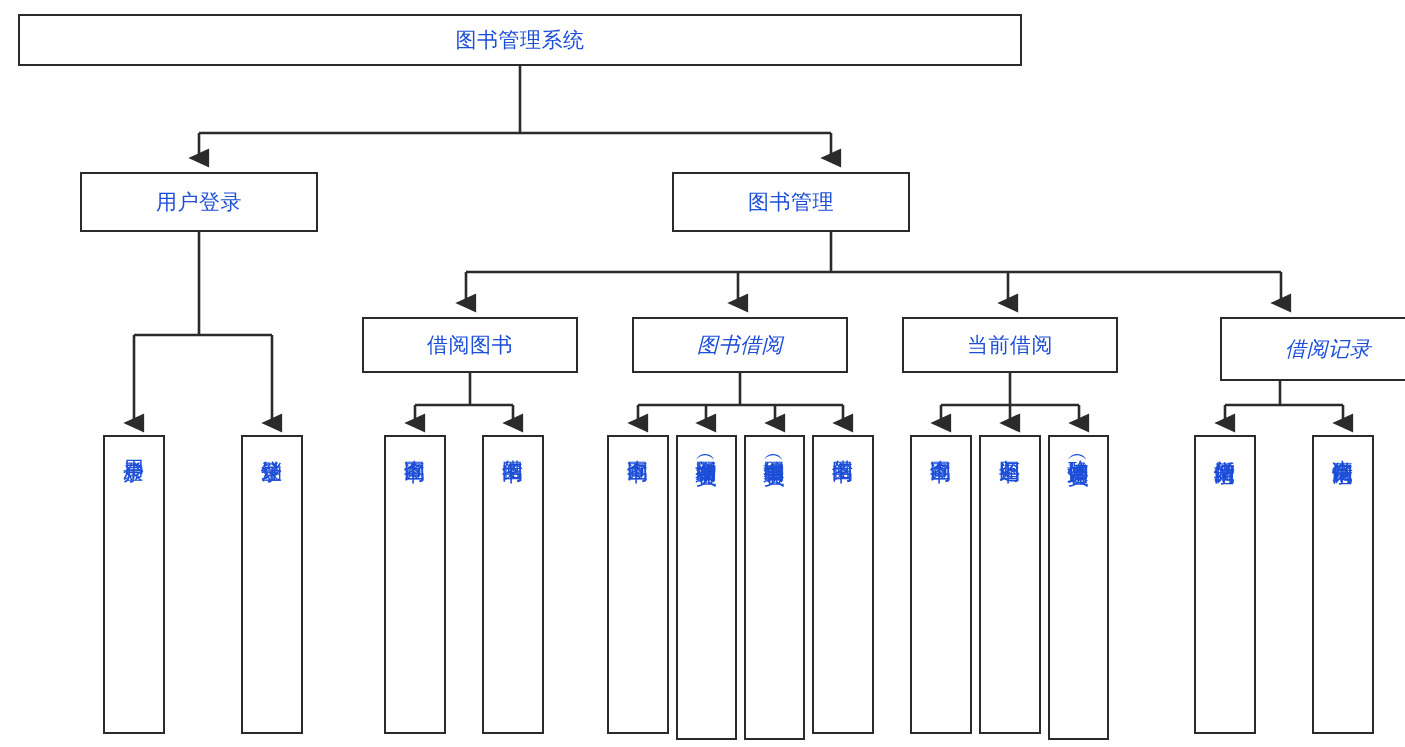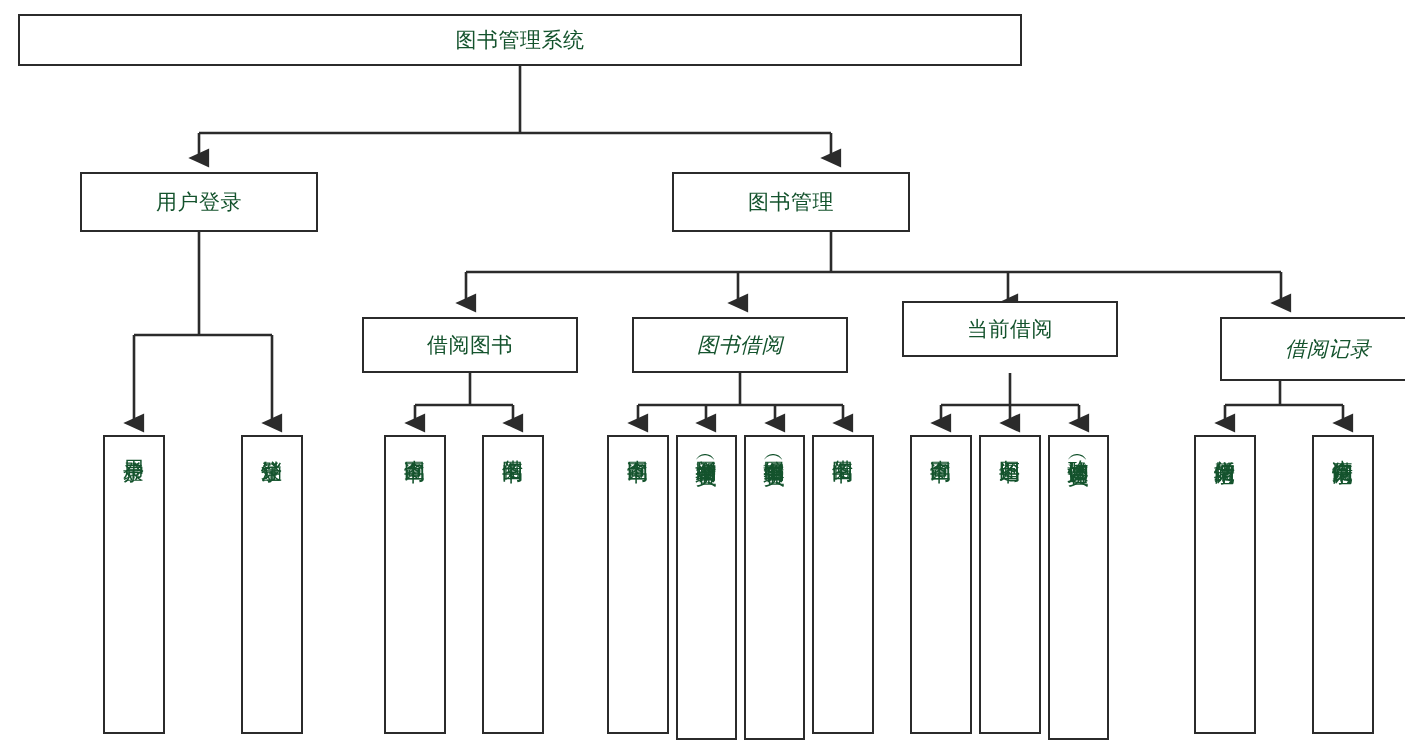--- a/index.html
+++ b/index.html
@@ -27,21 +27,21 @@
     pointer-events: none;
   }
   .node {
     position: absolute;
     box-sizing: border-box;
     background: #ffffff;
     border: 2px solid #2b2b2b;
     display: flex;
     align-items: center;
     justify-content: center;
-    color: #14532d;
+    color: #1d4ed8;
   }
   .node-label {
     display: block;
     white-space: pre;
     letter-spacing: 0.5px;
   }
   
   .node.horiz .node-label {
     font-size: 21px;
     line-height: 1.1;
@@ -132,21 +132,21 @@
   <div class="node horiz" style="left:672px; top:172px; width:238px; height:60px;">
     <span class="node-label">图书管理</span>
   </div>
 
   <div class="node horiz" style="left:362px; top:317px; width:216px; height:56px;">
     <span class="node-label">借阅图书</span>
   </div>
   <div class="node horiz" style="left:632px; top:317px; width:216px; height:56px;font-style:italic;">
     <span class="node-label">图书借阅</span>
   </div>
-  <div class="node horiz" style="left:902px; top:301px; width:216px; height:56px;">
+  <div class="node horiz" style="left:902px; top:317px; width:216px; height:56px;">
     <span class="node-label">当前借阅</span>
   </div>
   <div class="node horiz" style="left:1220px; top:317px; width:216px; height:64px;font-style:italic;">
     <span class="node-label">借阅记录</span>
   </div>
 
   <div class="node vert" style="left:103px; top:435px; width:62px; height:299px;">
     <span class="node-label">用户登录</span>
   </div>
   <div class="node vert" style="left:241px; top:435px; width:62px; height:299px;">

